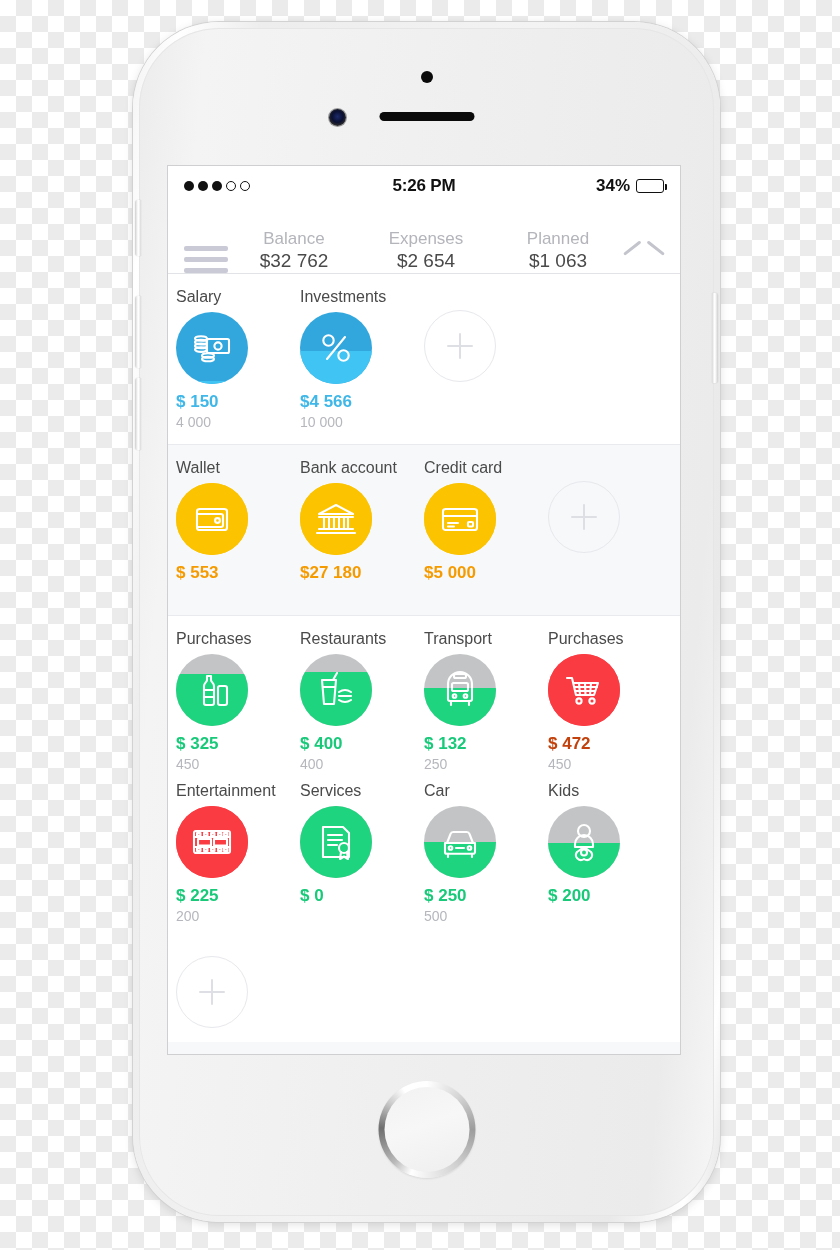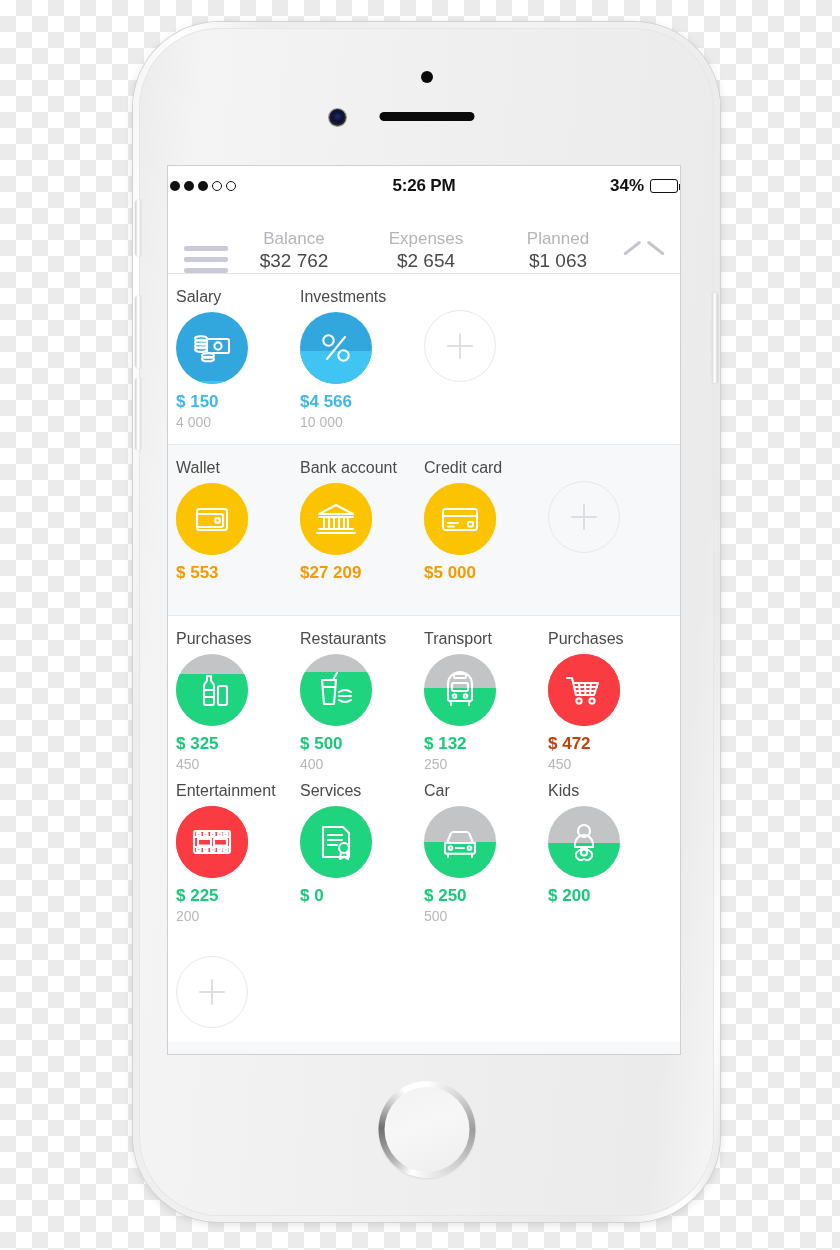--- a/index.html
+++ b/index.html
@@ -82,21 +82,21 @@
     left: 168px; top: 166px;
     width: 512px; height: 888px;
     background: #f7f8fa;
     overflow: hidden;
     box-shadow: 0 0 0 1px #cfcfd1;
   }
 
   
   .statusbar {
     height: 40px; background: #ffffff;
-    display: flex; align-items: center; padding: 0 2px;
+    display: flex; align-items: center; padding: 0 16px;
     position: relative;
   }
   .signal-dots { display: flex; gap: 4px; align-items: center; }
   .sdot { width: 10px; height: 10px; border-radius: 50%; }
   .sdot.on  { background: #111111; }
   .sdot.off { background: transparent; border: 1.6px solid #111111; }
   .status-time {
     position: absolute; left: 0; right: 0; text-align: center;
     font-size: 17px; font-weight: bold; color: #111; letter-spacing: -0.2px;
     pointer-events: none;
@@ -317,21 +317,21 @@
      <line x1="20" y1="21" x2="20" y2="31"></line>
                     <line x1="25" y1="21" x2="25" y2="31"></line>
      <line x1="30" y1="21" x2="30" y2="31"></line>
                     <line x1="34" y1="21" x2="34" y2="31"></line>
      <line x1="5" y1="32" x2="39" y2="32"></line>
                     <line x1="3" y1="36" x2="41" y2="36"></line>
                   </g>
                 </svg>
               </span>
         </div>
-        <div class="cell-amount" style="color:#f59b00">$27 209</div>
+        <div class="cell-amount" style="color:#f59b00">$27 180</div>
         <div class="cell-limit"></div>
       </div>
       <div class="cell">
         <div class="cell-label">Credit card</div>
         <div class="bubble">
           <span class="bg-base" style="background:#fcc300"></span>
           <span class="bg-fill" style="background:#fcc300;height:100%"></span>
           <span class="glyph">
                 <svg viewBox="0 0 44 44">
                   <g fill="none" stroke="#fff" stroke-width="2.1" stroke-linecap="round" stroke-linejoin="round">
@@ -384,21 +384,21 @@
      <path d="M8 12 h14 l-2 24 h-10 Z"></path>
                     <line x1="9" y1="19" x2="21" y2="19"></line>
      <line x1="19" y1="12" x2="23" y2="5"></line>
      <path d="M25 24 q6 -4 12 0"></path>
                     <line x1="25" y1="28" x2="37" y2="28"></line>
      <path d="M25 32 q6 4 12 0"></path>
                   </g>
                 </svg>
               </span>
         </div>
-        <div class="cell-amount" style="color:#19c97a">$ 500</div>
+        <div class="cell-amount" style="color:#19c97a">$ 400</div>
         <div class="cell-limit">400</div>
       </div>
       <div class="cell">
         <div class="cell-label">Transport</div>
         <div class="bubble">
           <span class="bg-base" style="background:#c3c4c6"></span>
           <span class="bg-fill" style="background:#1ed47e;height:53%"></span>
           <span class="glyph">
                 <svg viewBox="0 0 44 44">
                   <g fill="none" stroke="#fff" stroke-width="2.1" stroke-linecap="round" stroke-linejoin="round">

